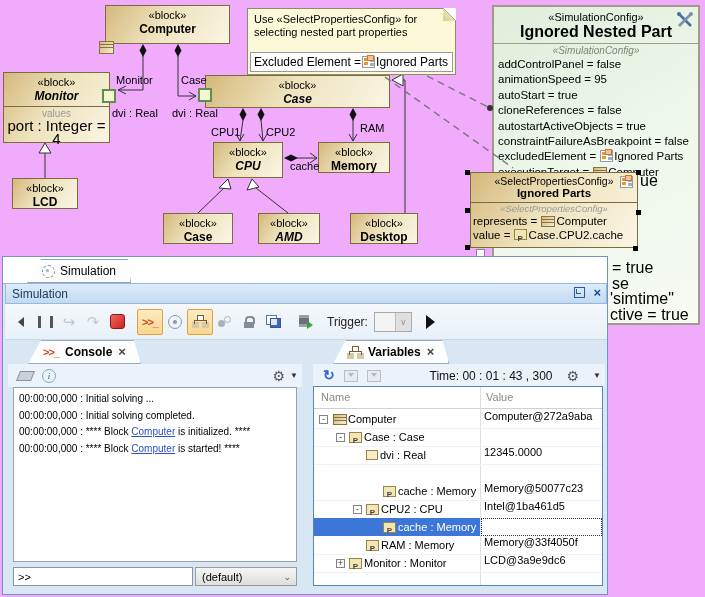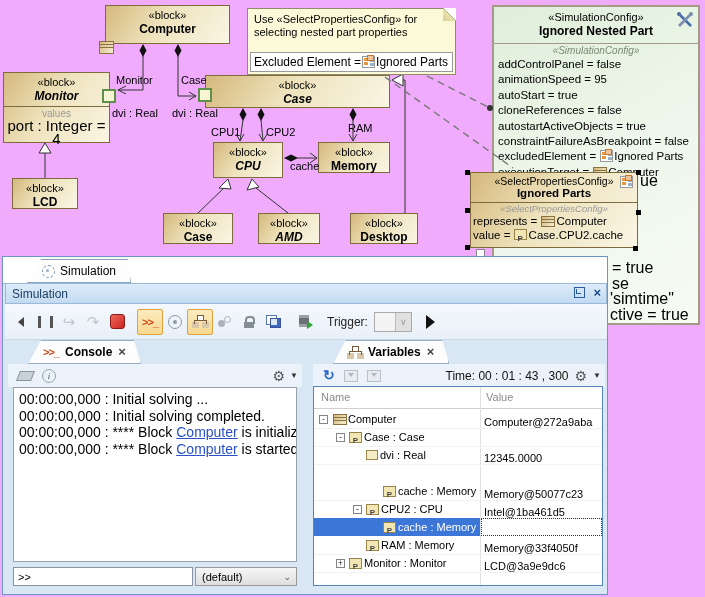--- a/index.html
+++ b/index.html
@@ -18,21 +18,21 @@
   #connsvg{position:absolute;left:0;top:0;z-index:2;pointer-events:none;}
   
   .note{position:absolute;left:247px;top:8px;width:209px;height:67px;background:#fcf9d8;border:1px solid #8e8d6a;z-index:3;box-sizing:border-box;}
   .note .fold{position:absolute;right:-1px;top:-1px;width:0;height:0;border-left:13px solid transparent;border-top:13px solid #fff;}
   .note .fold2{position:absolute;right:-1px;top:-1px;width:13px;height:13px;background:linear-gradient(225deg,transparent 48%,#8e8d6a 49%,#e8e2ae 52%,#d8d093 100%);}
   .note .ntext{padding:4px 0 0 6px;font-size:11px;line-height:13px;}
   .note .inset{position:absolute;left:2px;bottom:2px;right:2px;height:20px;background:#fff;border:1px solid #999;display:flex;align-items:center;font-size:12px;padding-left:3px;box-sizing:border-box;}
   
   .gblk{position:absolute;left:492px;top:5px;width:208px;height:320px;background:linear-gradient(150deg,#dfeeda 0%,#eef7eb 50%,#f6fbf4 100%);border:2px solid #a39a88;z-index:1;box-sizing:border-box;}
   .gblk .st{display:block;text-align:center;font-size:11px;line-height:14px;padding-top:3px;}
-  .gblk .nm{display:block;text-align:center;font-weight:bold;font-size:12px;line-height:15px;}
+  .gblk .nm{display:block;text-align:center;font-weight:bold;font-size:16px;line-height:15px;}
   .gsep{border-top:1px solid #a39a88;margin-top:4px;}
   .gst2{display:block;text-align:center;font-size:10px;font-style:italic;color:#7a8a74;line-height:13px;}
   .gprops{padding-left:4px;font-size:11.5px;line-height:15.4px;}
   .frag{position:absolute;font-size:16px;z-index:1;white-space:nowrap;}
   
   .spblk{position:absolute;left:470px;top:172px;width:168px;height:76px;background:linear-gradient(125deg,#d5b87c 0%,#eee3bd 45%,#faf5e4 100%);border:1px solid #7d6b3e;z-index:3;box-sizing:border-box;font-size:11px;}
   .spblk .st{display:block;text-align:center;font-size:10.5px;line-height:12px;padding-top:2px;}
   .spblk .nm{display:block;text-align:center;font-weight:bold;font-size:11.5px;line-height:13px;}
   .spblk .sep{border-top:1px solid #7d6b3e;margin-top:2px;}
   .spblk .st2{display:block;text-align:center;font-size:9.5px;font-style:italic;color:#999;line-height:11px;}
@@ -95,34 +95,34 @@
   .ptab{position:absolute;left:20px;top:0;height:24px;background:#fdfdfe;clip-path:polygon(13px 0%,calc(100% - 7px) 0%,100% 100%,0% 100%);border:1px solid #98aec4;display:flex;align-items:center;justify-content:center;gap:6px;font-size:12px;font-weight:bold;box-sizing:border-box;padding:0 14px;}
   .tabclose{color:#444;font-weight:bold;font-size:13px;line-height:10px;}
   .ptoolbar{position:absolute;left:0;top:24px;width:100%;height:23px;background:#ebf2fa;display:flex;align-items:center;gap:9px;padding-left:10px;box-sizing:border-box;}
   .eraser-ic{width:13px;height:8px;background:#c8d0d8;border:1px solid #8894a0;transform:skewX(-22deg);}
   .info-ic{width:12px;height:12px;border:1px solid #8aa;border-radius:50%;color:#456;font-size:9px;font-family:"Liberation Serif",serif;display:flex;align-items:center;justify-content:center;font-style:italic;}
   .gear{color:#555;font-size:14px;line-height:14px;}
   .caret{color:#333;font-size:8px;}
   .refresh-ic{color:#2a66cc;font-weight:bold;font-size:14px;line-height:13px;}
   .save-ic{width:12px;height:10px;background:#e8ecf0;border:1px solid #b8c0c8;position:relative;}
   .save-ic::after{content:"";position:absolute;left:3px;top:2px;width:0;height:0;border-top:4px solid #b0b8c0;border-left:3px solid transparent;border-right:3px solid transparent;}
-  .logbox{position:absolute;left:5px;top:47px;width:284px;height:175px;background:#fff;border:1px solid #98a2ac;font-size:14px;line-height:16.5px;padding:3px 0 10px 5px;box-sizing:border-box;overflow:hidden;white-space:nowrap;}
+  .logbox{position:absolute;left:5px;top:47px;width:284px;height:175px;background:#fff;border:1px solid #98a2ac;font-size:10px;line-height:16.5px;padding:3px 0 10px 5px;box-sizing:border-box;overflow:hidden;white-space:nowrap;}
   .loglink{color:#2a50c8;text-decoration:underline;}
   .cinput{position:absolute;left:5px;top:227px;width:180px;height:19px;background:#fff;border:1px solid #8a94a0;font-size:11px;display:flex;align-items:center;padding-left:4px;box-sizing:border-box;}
   .cmode{position:absolute;left:187px;top:227px;width:102px;height:19px;background:linear-gradient(#f6f6f6,#dedede);border:1px solid #999;font-size:11px;display:flex;align-items:center;box-sizing:border-box;padding-left:6px;}
   .cmode .car{position:absolute;right:5px;color:#555;font-size:9px;}
   
   .vtable{position:absolute;left:0px;top:46px;width:290px;height:200px;background:#fff;border:1px solid #5585bd;box-sizing:border-box;overflow:hidden;}
   .vhead{position:absolute;left:0;top:0;width:100%;height:21px;border-bottom:1px solid #d0d0d0;font-size:11px;color:#8a8a8a;}
   .vhead .hn{position:absolute;left:7px;top:4px;}
   .vhead .hv{position:absolute;left:172px;top:4px;}
   .coldiv{position:absolute;left:166px;top:0;width:1px;height:100%;background:#e0e0e0;}
   .vrow{position:absolute;left:0;width:288px;height:18px;font-size:11px;}
   .ncell{position:absolute;left:0;top:0;width:166px;height:18px;display:flex;align-items:center;box-sizing:border-box;overflow:hidden;white-space:nowrap;}
-  .vcell{position:absolute;left:167px;top:0;width:121px;height:18px;display:flex;align-items:flex-end;padding-left:3px;box-sizing:border-box;white-space:nowrap;}
+  .vcell{position:absolute;left:167px;top:0;width:121px;height:18px;display:flex;align-items:flex-start;padding-left:3px;box-sizing:border-box;white-space:nowrap;}
   .l0{padding-left:5px;} .l1{padding-left:22px;} .l2{padding-left:39px;} .l3{padding-left:56px;}
   .nobox{display:inline-block;width:13px;flex:0 0 13px;}
   .epm{display:inline-block;width:9px;height:9px;flex:0 0 9px;border:1px solid #848484;background:#fff;margin-right:4px;font-size:9px;line-height:7px;text-align:center;color:#333;box-sizing:border-box;}
   .epm.minus::before{content:"-";} .epm.plus::before{content:"+";}
   .sel .ncell{background:#3c77d8;color:#fff;}
   .sel .vcell{border:1px dotted #333;}
   .rowsep{border-bottom:1px solid #f2f2f2;}
   .vtime{font-size:12px;color:#111;}
 </style>
 </head>
@@ -182,21 +182,21 @@
     <span class="nm">Desktop</span>
   </div>
 
   
   <div class="dlabel" style="left:116px;top:74px;">Monitor</div>
   <div class="dlabel" style="left:181px;top:74px;">Case</div>
   <div class="dlabel" style="left:112px;top:107px;">dvi : Real</div>
   <div class="dlabel" style="left:172px;top:107px;">dvi : Real</div>
   <div class="dlabel" style="left:211px;top:126px;">CPU1</div>
   <div class="dlabel" style="left:266px;top:126px;">CPU2</div>
-  <div class="dlabel" style="left:348px;top:122px;">RAM</div>
+  <div class="dlabel" style="left:360px;top:122px;">RAM</div>
   <div class="dlabel" style="left:290px;top:160px;">cache</div>
 
   
   <svg id="connsvg" width="705" height="255">
     <g stroke="#333" fill="none">
       <polygon points="143,44 146.5,50.5 143,57 139.5,50.5" fill="#111" stroke="none"></polygon>
       <polyline points="143,55 143,90 118,90"></polyline>
       <polyline points="126,86 118,90 126,94"></polyline>
     </g>
     <g stroke="#333" fill="none">
@@ -417,21 +417,21 @@
     <div class="panel" style="left:310px;width:292px;">
       <div class="ptab">
         <span class="hier-ic"></span>
         <span>Variables</span>
         <span class="tabclose">×</span>
       </div>
       <div class="ptoolbar">
         <span class="refresh-ic">↻</span>
         <span class="save-ic"></span>
         <span class="save-ic"></span>
-        <span style="margin-left:auto;margin-right:4px;display:flex;gap:6px;align-items:center;">
+        <span style="margin-left:auto;margin-right:4px;display:flex;gap:14px;align-items:center;">
           <span class="vtime">Time: 00 : 01 : 43 , 300</span>
           <span class="gear">⚙</span>
           <span class="caret">▼</span>
         </span>
       </div>
       <div class="vtable">
         <div class="vhead">
           <span class="hn">Name</span>
           <span class="hv">Value</span>
         </div>

